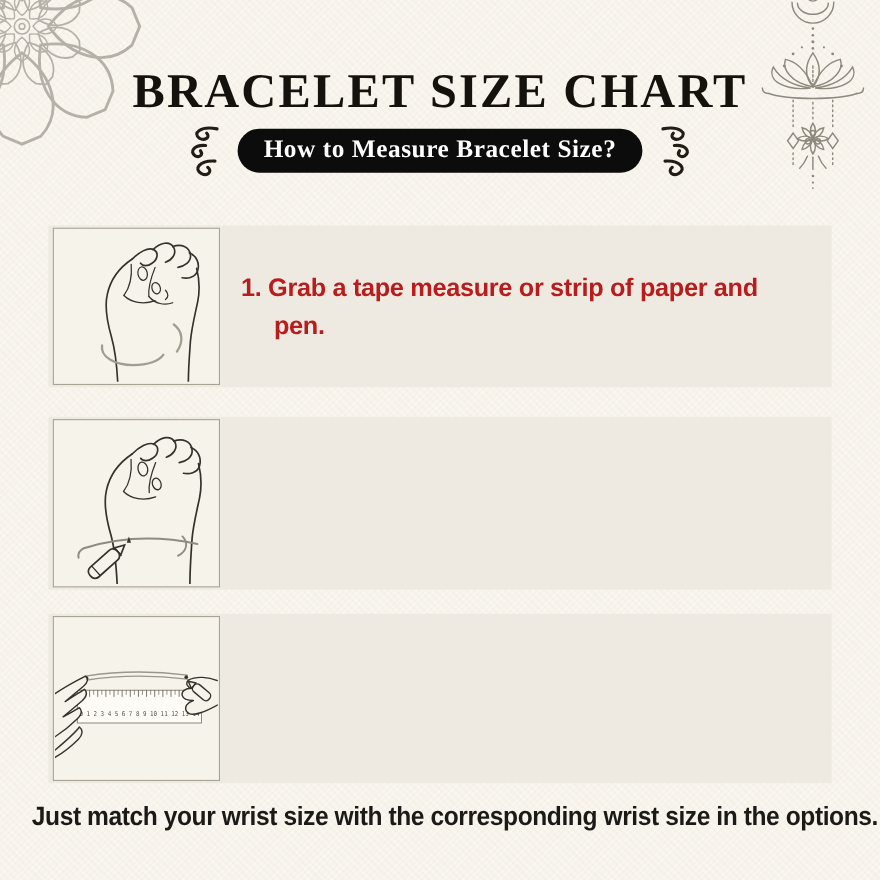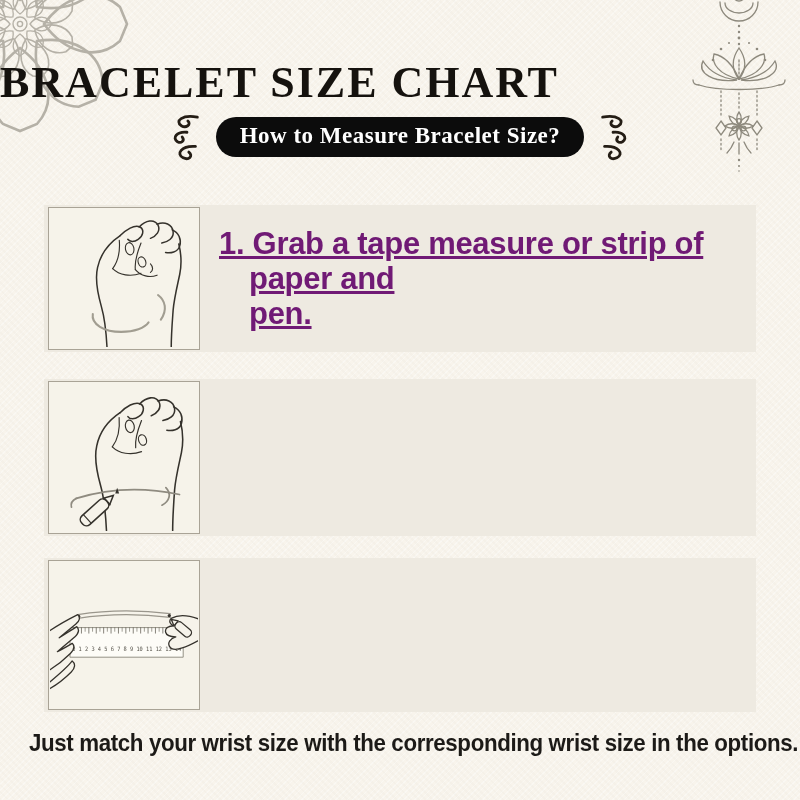--- a/index.html
+++ b/index.html
@@ -8,21 +8,21 @@
     background:#f8f4ec;
     background-image:
       repeating-linear-gradient(45deg, rgba(120,110,90,.022) 0 2px, rgba(255,255,255,0) 2px 5px),
       repeating-linear-gradient(-45deg, rgba(255,255,255,.35) 0 1px, rgba(255,255,255,0) 1px 4px);
     font-family:"Liberation Sans", sans-serif;
   }
   .ornament{position:absolute;pointer-events:none;}
   .mandala{top:-96px;left:-100px;}
   .lotus{top:0;right:6px;}
   .title{
-    position:absolute;top:61px;left:0;right:0;
+    position:absolute;top:61px;left:0;right:0;text-align:center;
     font-family:"Liberation Serif", serif;font-weight:700;font-size:44px;line-height:1;
     letter-spacing:2px;color:#15120e;
   }
   .badge-row{
     position:absolute;top:112px;left:0;right:0;height:50px;
     display:flex;align-items:center;justify-content:center;gap:13px;
   }
   .pill{
     background:#0c0c0c;color:#fff;border-radius:24px;
     font-family:"Liberation Serif", serif;font-weight:700;font-size:23px;
@@ -38,23 +38,23 @@
   .row2{height:157px;margin-bottom:22px;}
   .row3{height:154px;}
   .imgbox{
     width:152px;align-self:stretch;margin:2px;flex:none;
     background:#f6f3ea;border:1px solid #a9a396;box-sizing:border-box;
     display:flex;align-items:center;justify-content:center;overflow:hidden;
   }
   .step-text{
     flex:1;padding-left:17px;padding-right:2px;
     white-space:pre-line;
-    font-size:31px;line-height:35px;font-weight:700;letter-spacing:-.3px;
-    color:#701a75;
-    padding-left:47px;text-indent:-30px;text-decoration:underline;
+    font-size:23px;line-height:35px;font-weight:700;letter-spacing:-.3px;
+    color:#b91c1c;
+    padding-left:47px;text-indent:-30px;
   }
   .footer{
     position:absolute;top:729px;left:0;right:0;text-align:center;color:#1c1a17;
   }
   .footer-inner{
     display:inline-block;font-weight:700;font-size:24px;letter-spacing:-.4px;
     transform:scaleX(.93);transform-origin:center;white-space:nowrap;
   }
   svg{display:block;}
 </style>

